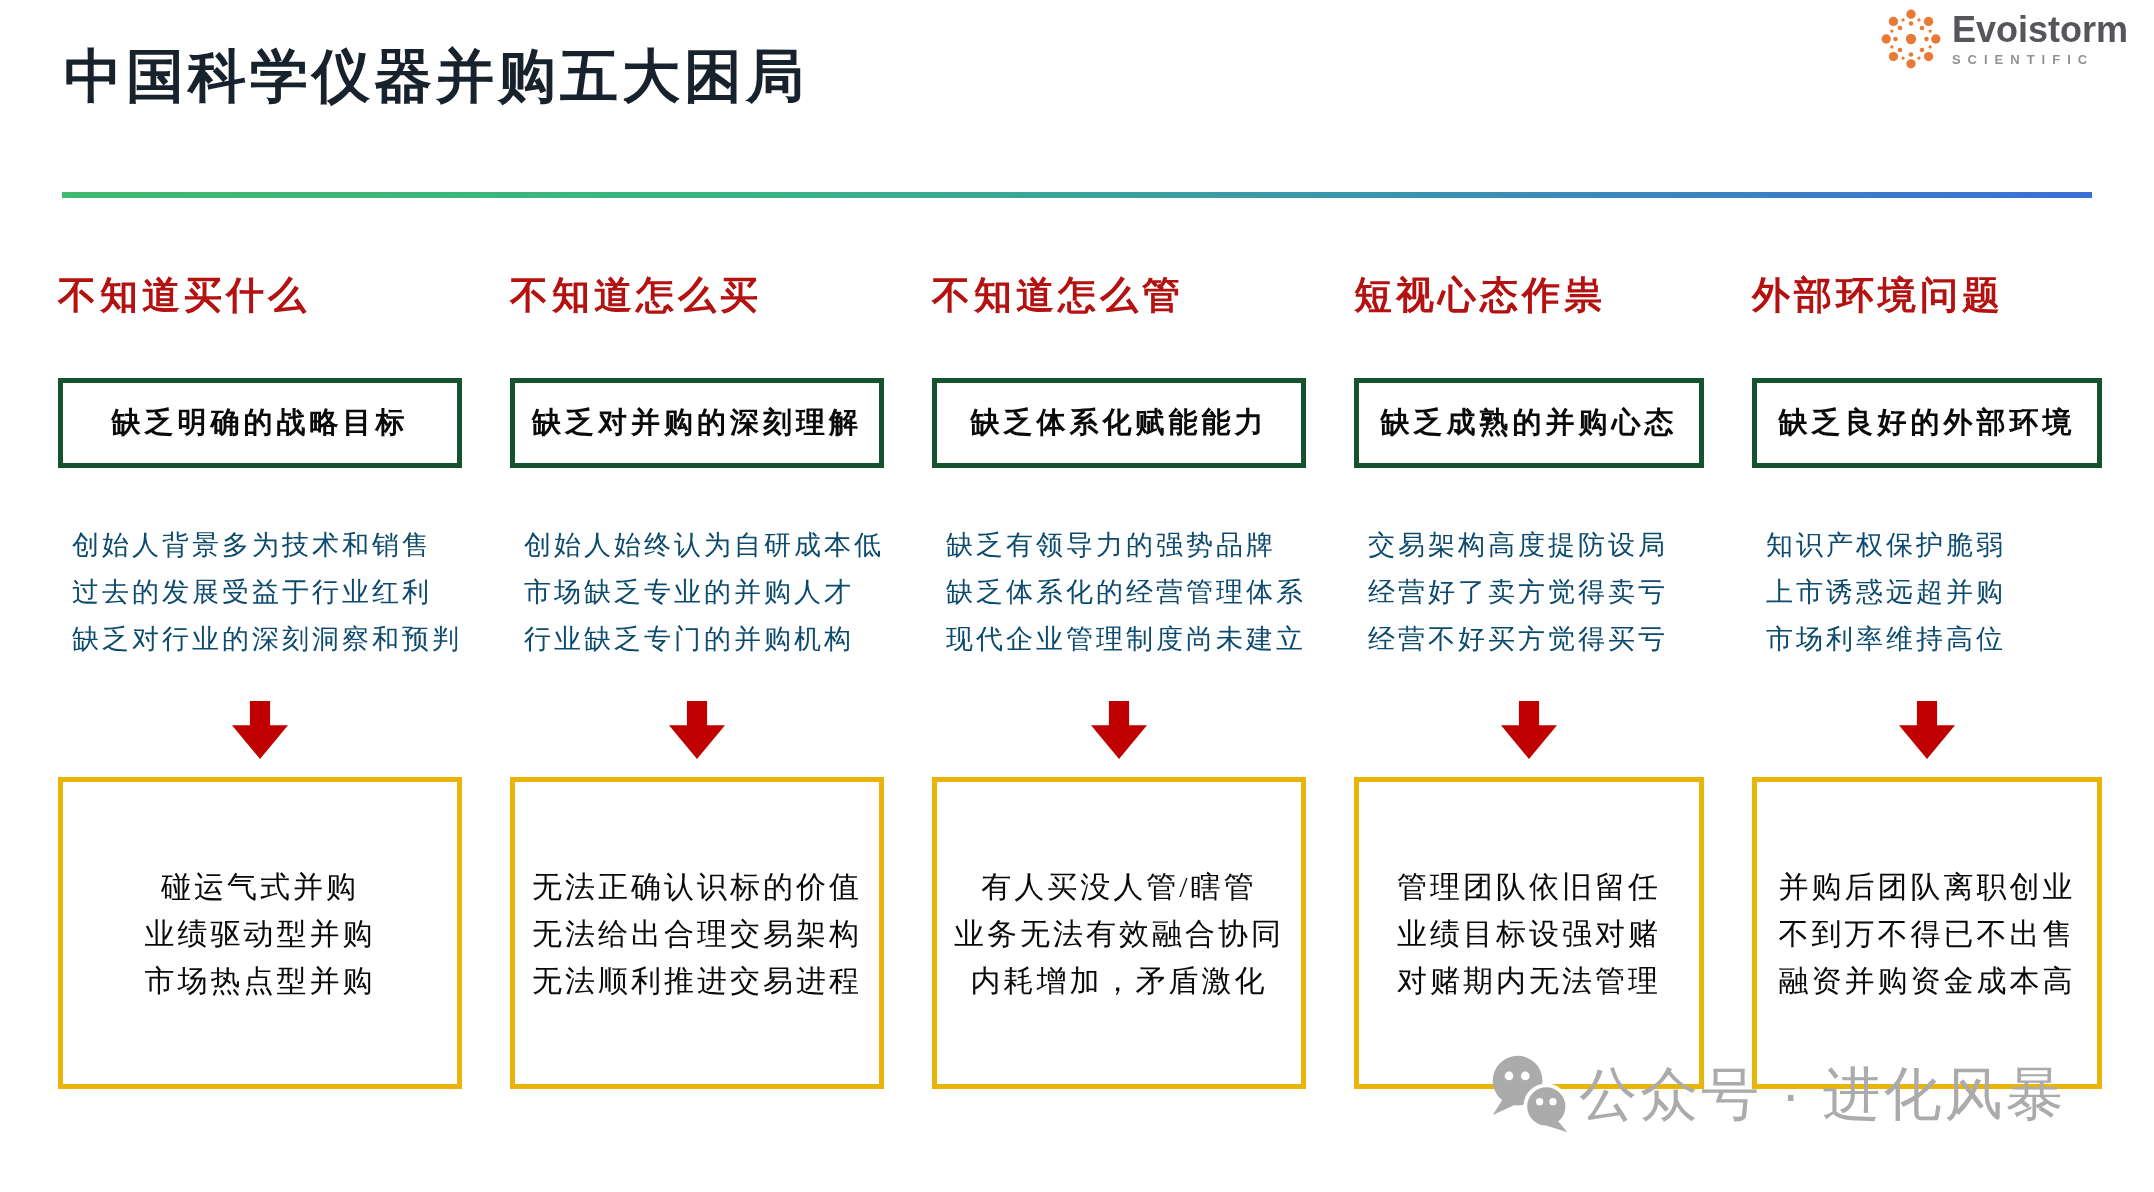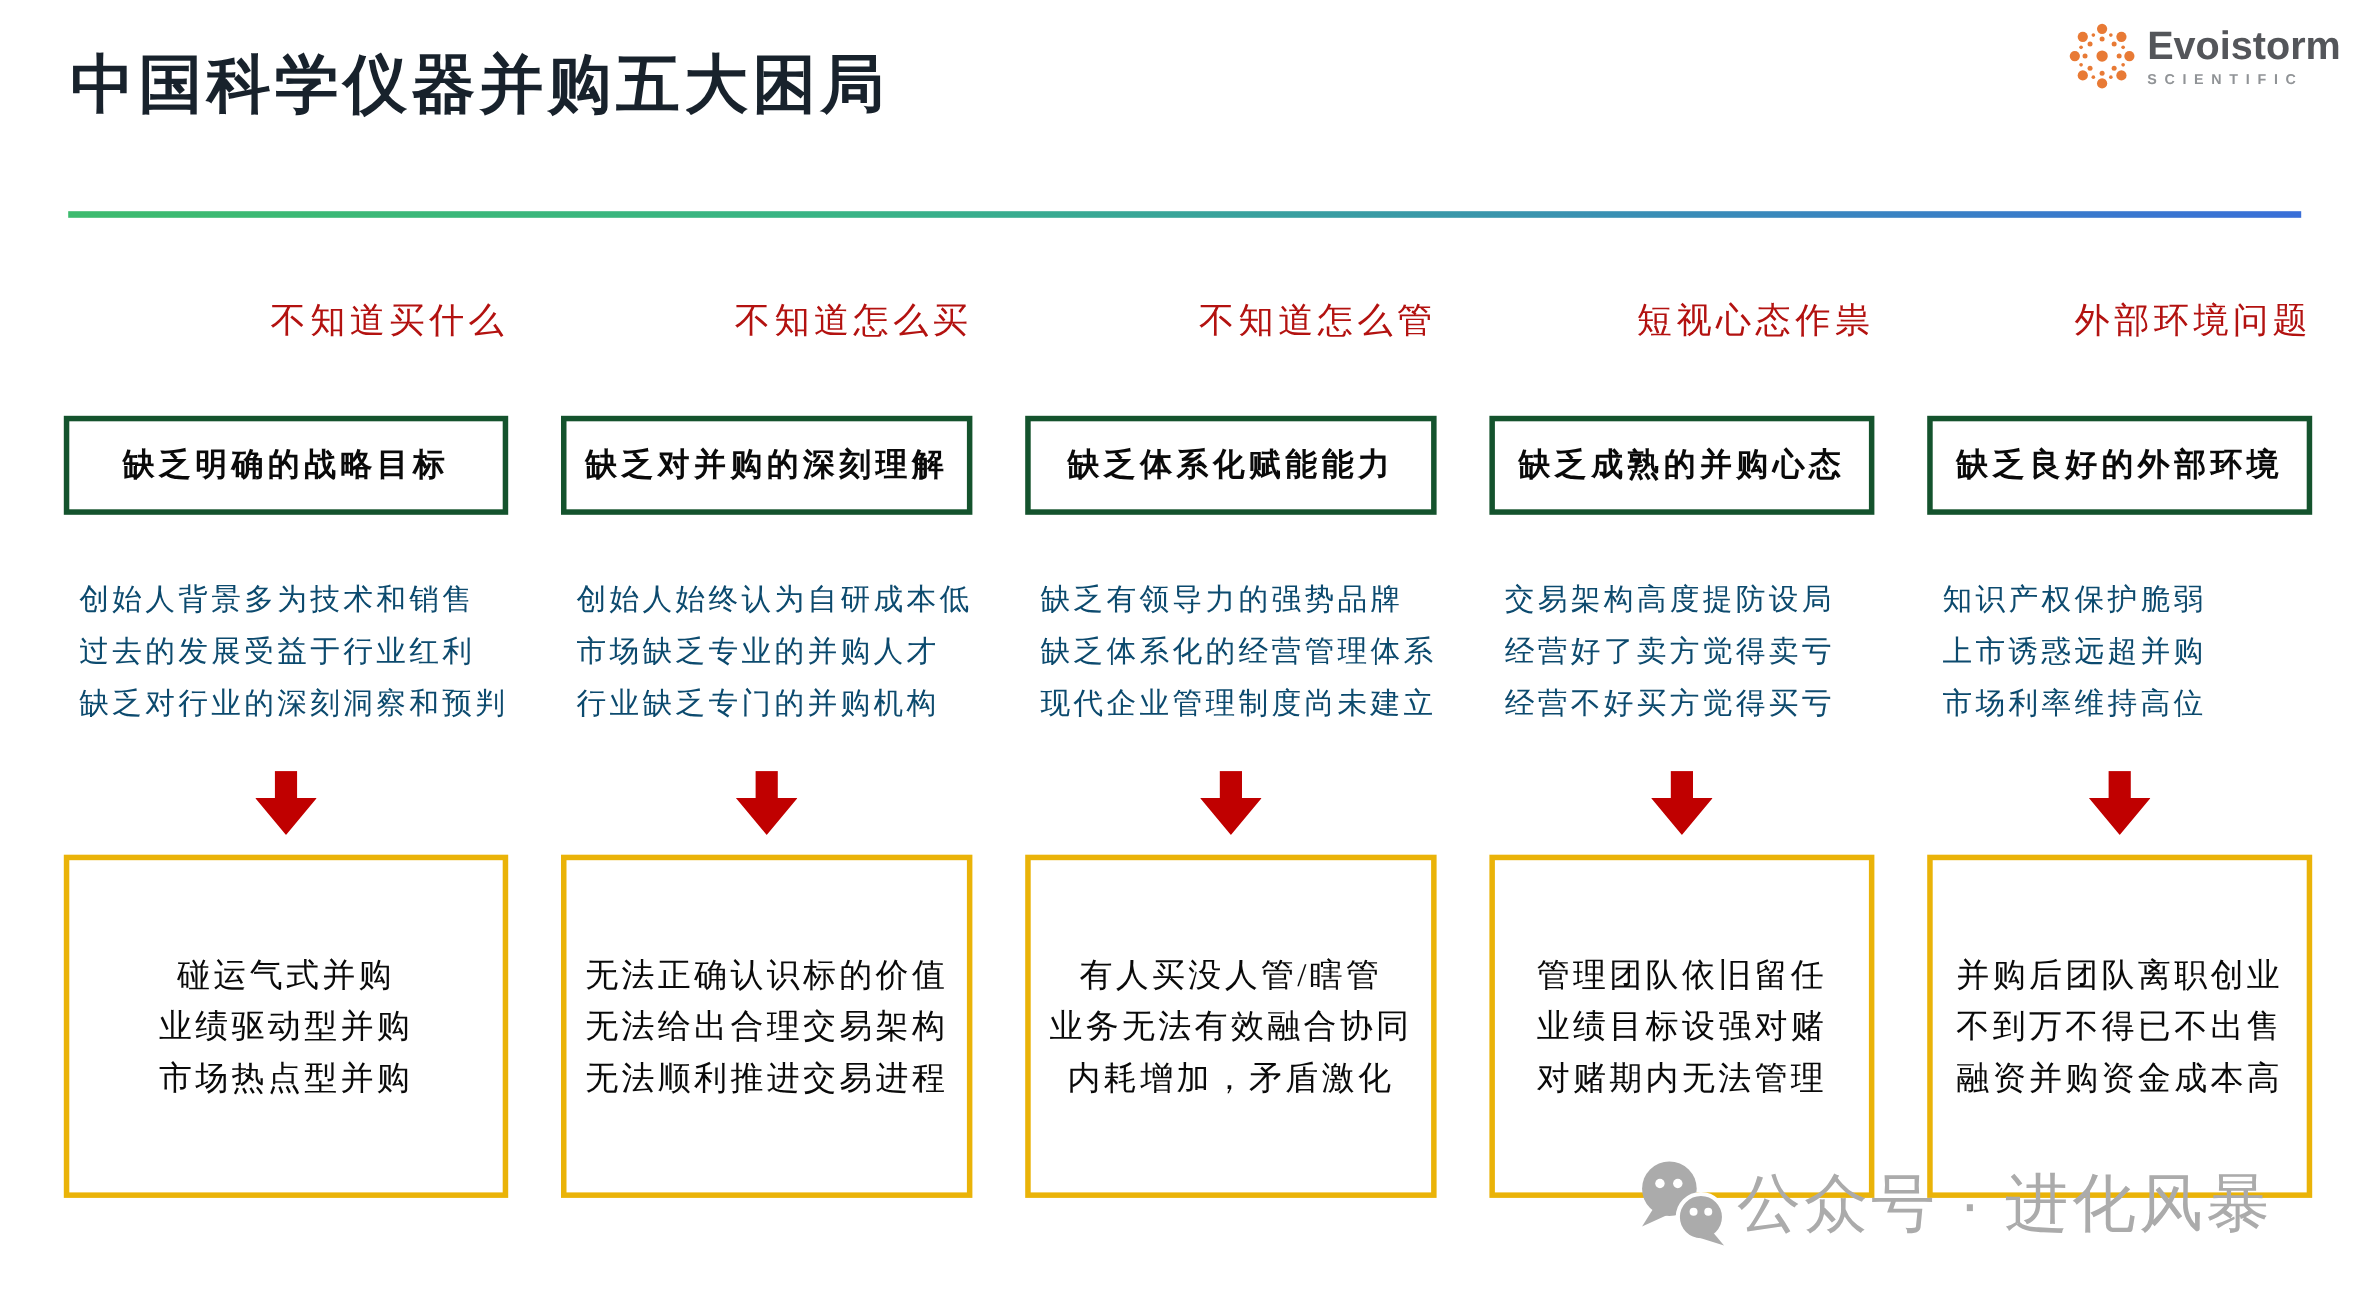--- a/index.html
+++ b/index.html
@@ -12,39 +12,39 @@
   .page-title{
     position:absolute;left:64px;top:38px;
     font-size:58px;font-weight:bold;letter-spacing:4px;
     color:#18222c;white-space:nowrap;
   }
   .divider{
     position:absolute;left:62px;top:192px;width:2030px;height:6px;
     background:linear-gradient(90deg,#3dbb6e 0%,#39b486 35%,#3a8fb4 70%,#3a6fd8 100%);
   }
   .logo{
-    position:absolute;right:26px;top:20px;display:flex;align-items:center;gap:10px;
+    position:absolute;right:26px;top:8px;display:flex;align-items:center;gap:10px;
   }
   .logo-text{display:flex;flex-direction:column;line-height:1;}
   .logo-name{
     font-family:"Liberation Sans","DejaVu Sans",sans-serif;
     font-size:36px;font-weight:bold;color:#54565a;letter-spacing:0px;
   }
   .logo-sub{
     font-family:"Liberation Sans","DejaVu Sans",sans-serif;
     font-size:13px;color:#909396;letter-spacing:7px;margin-top:5px;font-weight:bold;
   }
   
   .columns{
     position:absolute;left:58px;top:270px;width:2044px;
     display:grid;grid-template-columns:repeat(5,1fr);column-gap:48px;
   }
   .col{display:flex;flex-direction:column;}
   .col-header{
-    text-align:right;font-size:32px;font-weight:normal;letter-spacing:4px;
+    text-align:left;font-size:38px;font-weight:bold;letter-spacing:4px;
     color:#b31210;white-space:nowrap;height:46px;
   }
   .sub-box{
     margin-top:62px;height:80px;border:5px solid #14532d;
     display:flex;align-items:center;justify-content:center;
     font-size:29px;font-weight:bold;letter-spacing:4px;color:#0a0a0a;
     white-space:nowrap;
   }
   .causes{
     margin-top:54px;height:146px;

